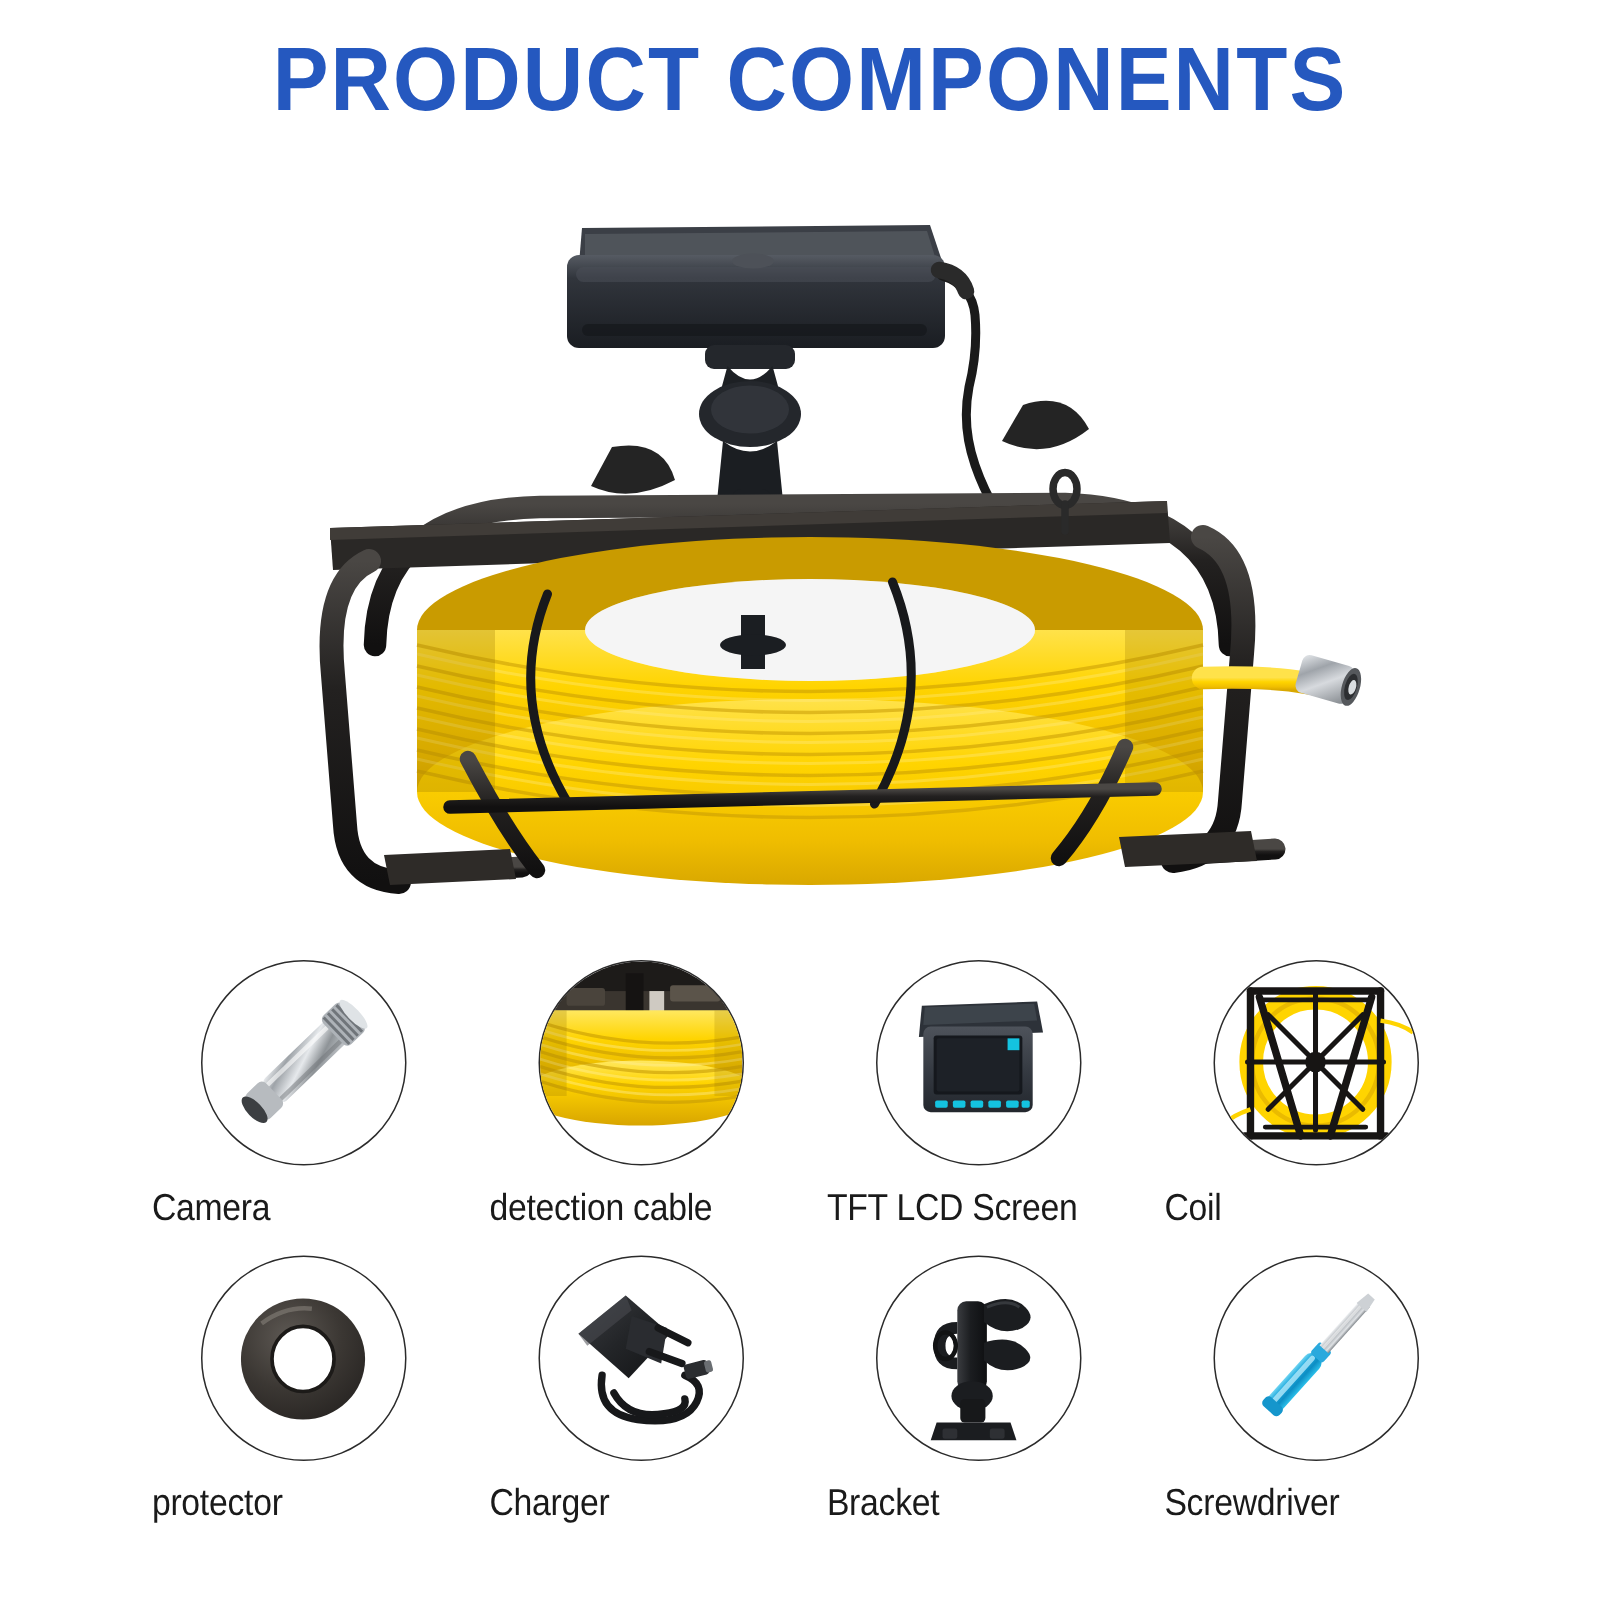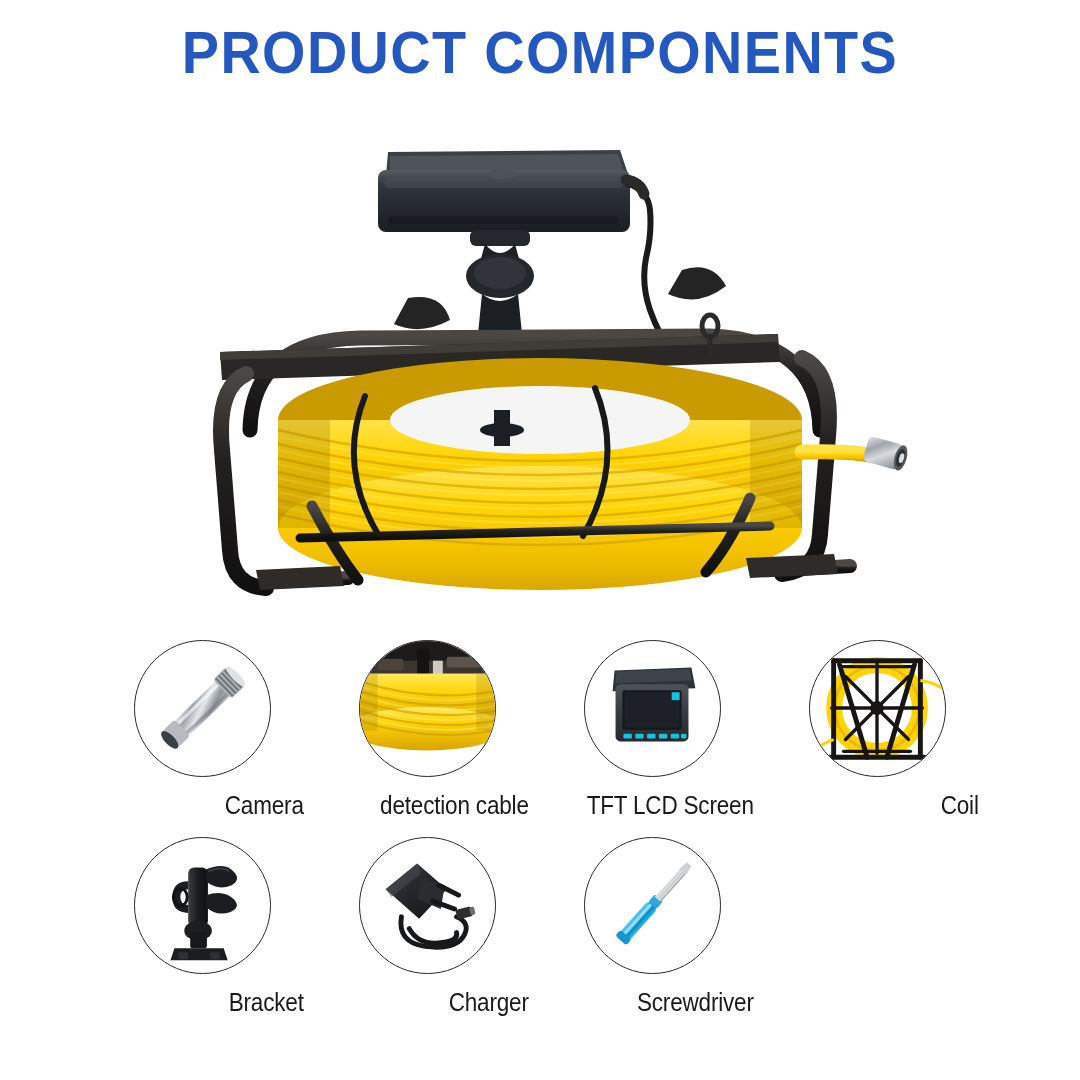--- a/index.html
+++ b/index.html
@@ -57,21 +57,21 @@
     width: 900px;
     height: 200px;
     display: flex;
   }
   .grid-row.row-1 { top: 0px; }
   .grid-row.row-2 { top: 197px; }
 
   .cell {
     width: 225px;
     position: relative;
-    text-align: right;
+    text-align: left;
   }
   .cell-circle {
     width: 137px;
     height: 137px;
     margin: 0 auto;
     border: 1.4px solid #2b2b2b;
     border-radius: 50%;
     position: relative;
     overflow: hidden;
     background: #ffffff;
@@ -393,20 +393,71 @@
           <path d="M112 40 q14 2 22 8" stroke="#FFD400" stroke-width="3" fill="none"></path>
           <path d="M24 100 q-12 4 -18 10" stroke="#FFD400" stroke-width="3" fill="none"></path>
         </svg>
       </div>
       <div class="cell-label">Coil</div>
     </div>
   </div>
 
   <div class="grid-row row-2">
 
+    <div class="cell">
+      <div class="cell-circle">
+        <svg viewBox="0 0 137 137" xmlns="http://www.w3.org/2000/svg">
+          <defs>
+            <radialGradient id="ringGrad" cx="0.38" cy="0.32" r="0.78">
+              <stop offset="0%" stop-color="#5d5853"></stop>
+              <stop offset="55%" stop-color="#3b3733"></stop>
+              <stop offset="100%" stop-color="#262321"></stop>
+            </radialGradient>
+          </defs>
+          <ellipse cx="68" cy="69" rx="42" ry="41" fill="url(#ringGrad)"></ellipse>
+          <ellipse cx="68" cy="69" rx="21" ry="22" fill="#ffffff"></ellipse>
+          <ellipse cx="68" cy="69" rx="21" ry="22" fill="none" stroke="#1c1a18" stroke-width="2.5"></ellipse>
+          <path d="M40 45 q16 -12 34 -10" stroke="#8b857e" stroke-width="3" fill="none" opacity="0.55"></path>
+        </svg>
+      </div>
+      <div class="cell-label">protector</div>
+    </div>
+
+    <div class="cell">
+      <div class="cell-circle">
+        <svg viewBox="0 0 137 137" xmlns="http://www.w3.org/2000/svg">
+          <defs>
+            <linearGradient id="adp" x1="0" y1="0" x2="1" y2="1">
+              <stop offset="0%" stop-color="#3b3d41"></stop>
+              <stop offset="50%" stop-color="#232528"></stop>
+              <stop offset="100%" stop-color="#121315"></stop>
+            </linearGradient>
+          </defs>
+
+          <path d="M26 52 L58 26 L88 52 L60 82 Z" fill="url(#adp)"></path>
+          <path d="M26 52 L58 26 L62 36 L32 60 Z" fill="#4a4d52" opacity="0.55"></path>
+
+          <path d="M62 40 L86 48 L82 72 L58 62 Z" fill="#2a2c30"></path>
+
+          <g stroke="#17181a" stroke-width="5" stroke-linecap="round">
+            <path d="M80 48 L100 58"></path>
+            <path d="M74 64 L96 72"></path>
+          </g>
+
+          <path d="M42 80 q-4 26 24 30 q32 4 40 -12 q6 -12 -8 -18" stroke="#17181a" stroke-width="5" fill="none" stroke-linecap="round"></path>
+          <path d="M50 92 q10 18 34 14 q16 -2 14 -10" stroke="#17181a" stroke-width="5" fill="none" stroke-linecap="round"></path>
+
+          <g transform="translate(98,78) rotate(-14)">
+            <rect x="0" y="-5" width="16" height="10" rx="2" fill="#2b2d30"></rect>
+            <rect x="14" y="-4" width="5" height="8" rx="1.5" fill="#6a6e72"></rect>
+          </g>
+        </svg>
+      </div>
+      <div class="cell-label">Charger</div>
+    </div>
 
     <div class="cell">
       <div class="cell-circle">
         <svg viewBox="0 0 137 137" xmlns="http://www.w3.org/2000/svg">
           <defs>
             <linearGradient id="brk" x1="0" y1="0" x2="1" y2="0">
               <stop offset="0%" stop-color="#3a3c40"></stop>
               <stop offset="45%" stop-color="#1b1d20"></stop>
               <stop offset="100%" stop-color="#0e0f11"></stop>
             </linearGradient>
@@ -424,53 +475,20 @@
 
           <ellipse cx="64" cy="94" rx="14" ry="10" fill="#1b1d20"></ellipse>
           <rect x="56" y="96" width="17" height="16" rx="3" fill="#17181a"></rect>
 
           <path d="M40 112 L90 112 L94 124 L36 124 Z" fill="#1b1d20"></path>
           <rect x="44" y="116" width="10" height="7" rx="1.5" fill="#2e3034"></rect>
           <rect x="76" y="116" width="10" height="7" rx="1.5" fill="#2e3034"></rect>
         </svg>
       </div>
       <div class="cell-label">Bracket</div>
-    </div>
-
-    <div class="cell">
-      <div class="cell-circle">
-        <svg viewBox="0 0 137 137" xmlns="http://www.w3.org/2000/svg">
-          <defs>
-            <linearGradient id="adp" x1="0" y1="0" x2="1" y2="1">
-              <stop offset="0%" stop-color="#3b3d41"></stop>
-              <stop offset="50%" stop-color="#232528"></stop>
-              <stop offset="100%" stop-color="#121315"></stop>
-            </linearGradient>
-          </defs>
-
-          <path d="M26 52 L58 26 L88 52 L60 82 Z" fill="url(#adp)"></path>
-          <path d="M26 52 L58 26 L62 36 L32 60 Z" fill="#4a4d52" opacity="0.55"></path>
-
-          <path d="M62 40 L86 48 L82 72 L58 62 Z" fill="#2a2c30"></path>
-
-          <g stroke="#17181a" stroke-width="5" stroke-linecap="round">
-            <path d="M80 48 L100 58"></path>
-            <path d="M74 64 L96 72"></path>
-          </g>
-
-          <path d="M42 80 q-4 26 24 30 q32 4 40 -12 q6 -12 -8 -18" stroke="#17181a" stroke-width="5" fill="none" stroke-linecap="round"></path>
-          <path d="M50 92 q10 18 34 14 q16 -2 14 -10" stroke="#17181a" stroke-width="5" fill="none" stroke-linecap="round"></path>
-
-          <g transform="translate(98,78) rotate(-14)">
-            <rect x="0" y="-5" width="16" height="10" rx="2" fill="#2b2d30"></rect>
-            <rect x="14" y="-4" width="5" height="8" rx="1.5" fill="#6a6e72"></rect>
-          </g>
-        </svg>
-      </div>
-      <div class="cell-label">Charger</div>
     </div>
 
     <div class="cell">
       <div class="cell-circle">
         <svg viewBox="0 0 137 137" xmlns="http://www.w3.org/2000/svg">
           <defs>
             <linearGradient id="sdHandle" x1="0" y1="0" x2="1" y2="0">
               <stop offset="0%" stop-color="#6fd4f2"></stop>
               <stop offset="30%" stop-color="#18a6dc"></stop>
               <stop offset="65%" stop-color="#0d8ec4"></stop>

